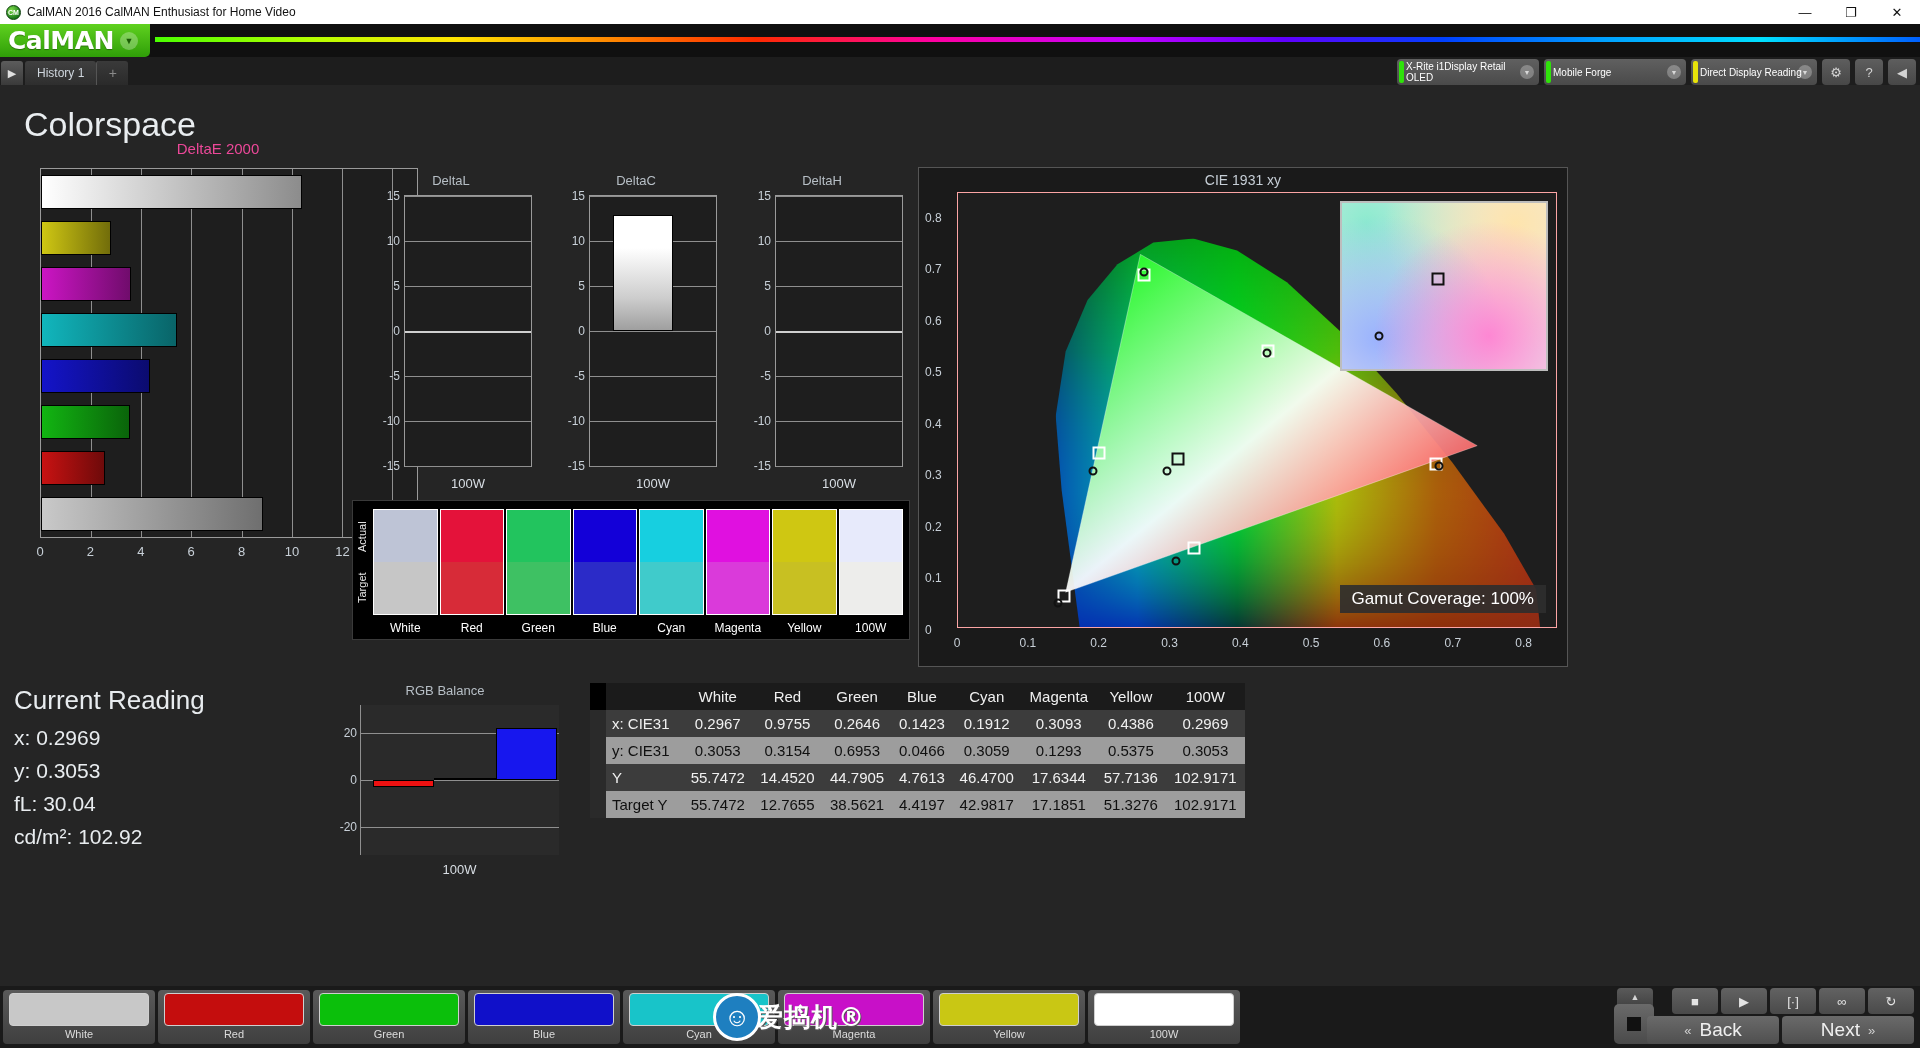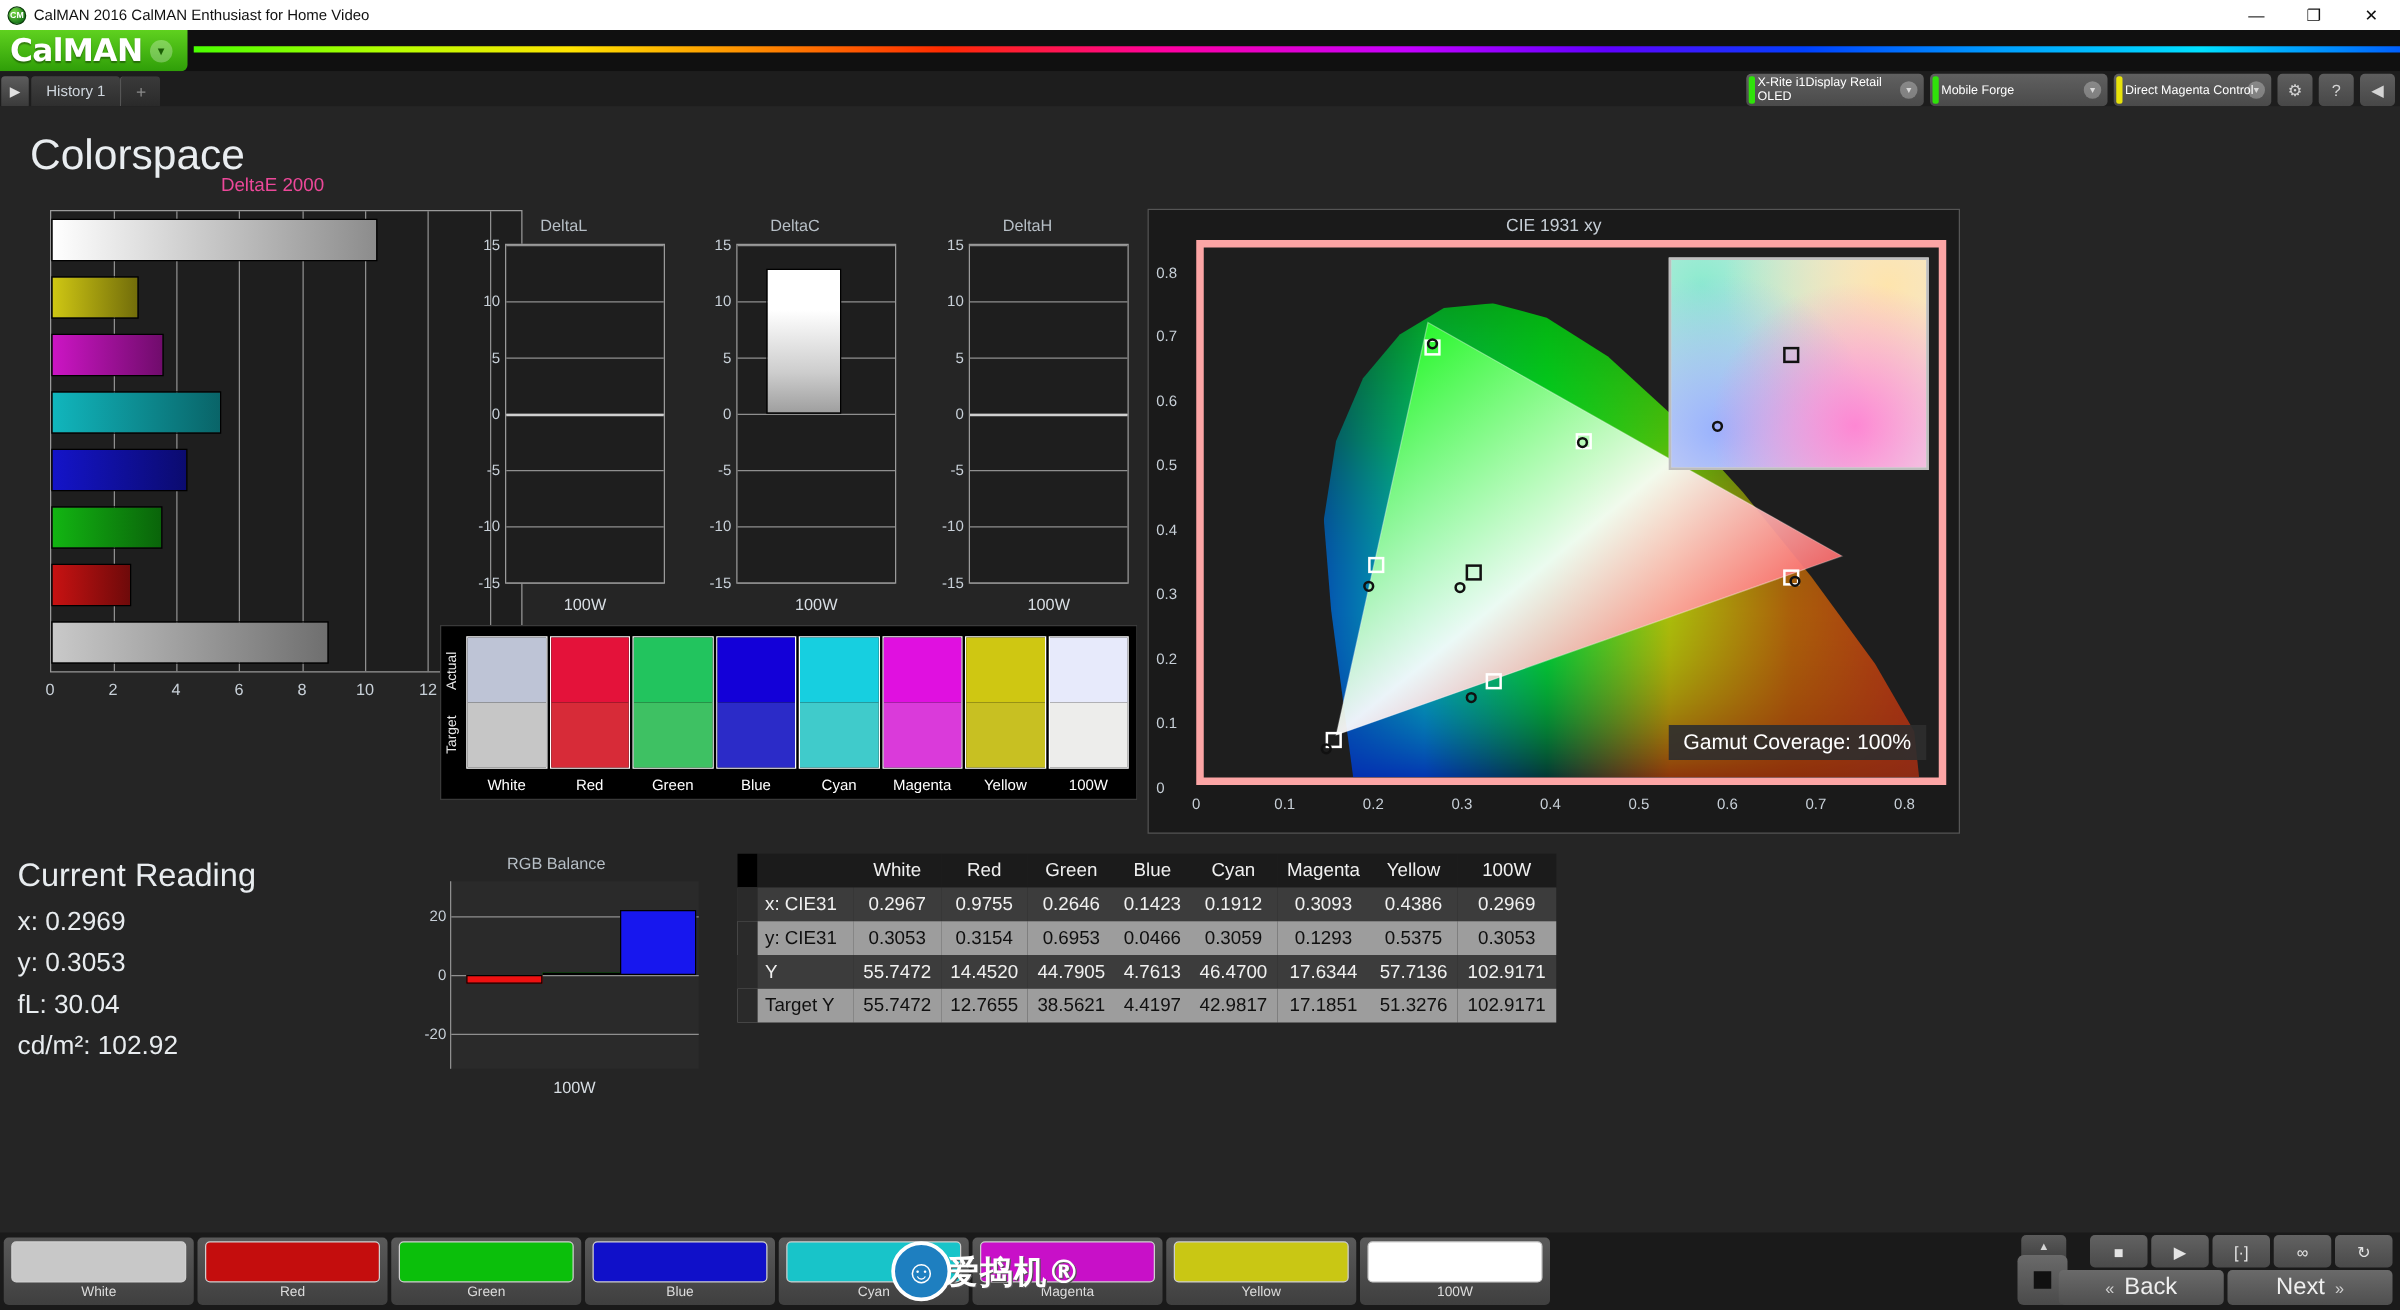--- a/index.html
+++ b/index.html
@@ -145,21 +145,21 @@
   .sw-labels div { flex: 1; text-align: center; color: #fff; font-size: 12px; }
 
   
   #cie {
     position: absolute; left: 918px; top: 82px; width: 650px; height: 500px;
     background: #1a1a1a; border: 1px solid #555;
   }
   #cie .ctitle { text-align: center; color: #c6ced6; font-size: 14px; padding-top: 4px; }
   .cie-plot {
     position: absolute; left: 38px; top: 24px; right: 10px; bottom: 38px;
-    background: #1e1e1e; border: 6px solid #fca5a5; overflow: hidden;
+    background: #1e1e1e; border: 1px solid #fca5a5; overflow: hidden;
   }
   .cie-ax { position: absolute; font-size: 12px; color: #c8d0d8; }
   .cie-inset {
     position: absolute; right: 8px; top: 8px; width: 208px; height: 170px;
     border: 2px solid #bdbdbd;
     background:
       radial-gradient(circle at 72% 80%, rgba(255,130,210,.95), transparent 58%),
       radial-gradient(circle at 18% 82%, rgba(150,175,255,.95), transparent 58%),
       radial-gradient(circle at 85% 12%, rgba(255,228,170,.95), transparent 58%),
       radial-gradient(circle at 12% 12%, rgba(135,235,205,.95), transparent 58%),
@@ -293,21 +293,21 @@
       </div>
       <div class="dcaret">▼</div>
     </div>
     <div class="devbox">
       <div class="bar" style="background:#2fe20a"></div>
       <div class="dtxt">Mobile Forge</div>
       <div class="dcaret">▼</div>
     </div>
     <div class="devbox wide">
       <div class="bar" style="background:#e8e30a"></div>
-      <div class="dtxt">Direct Magenta Control</div>
+      <div class="dtxt">Direct Display Reading</div>
       <div class="dcaret">▼</div>
     </div>
     <div class="iconbtn">⚙</div>
     <div class="iconbtn">?</div>
     <div class="iconbtn">◀</div>
   </div>
 </div>
 
 <div class="body">
 

